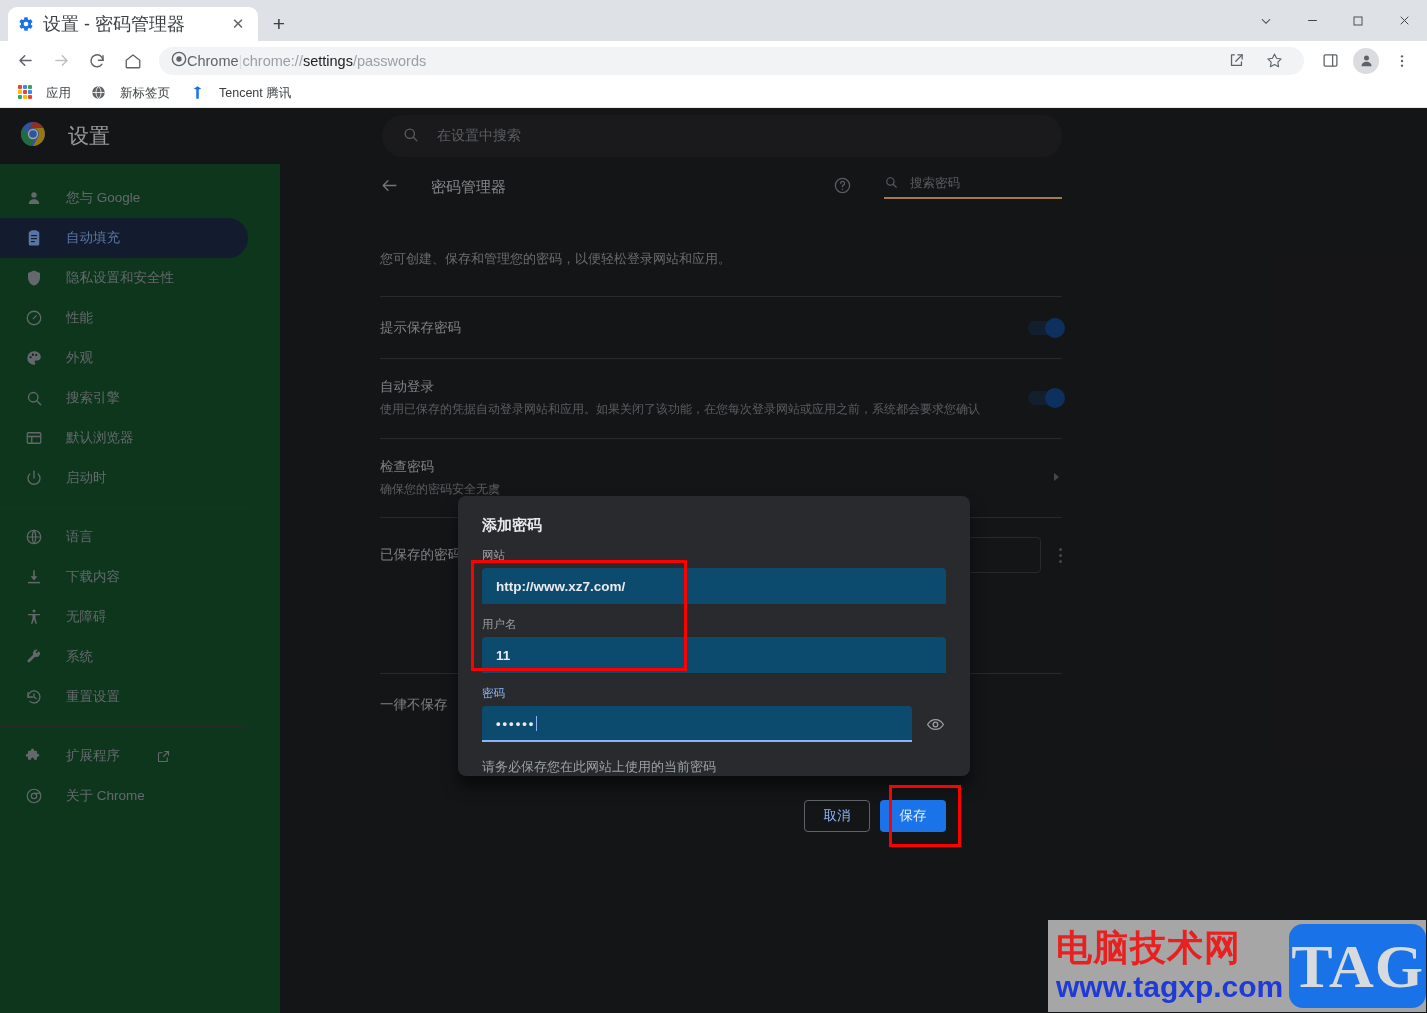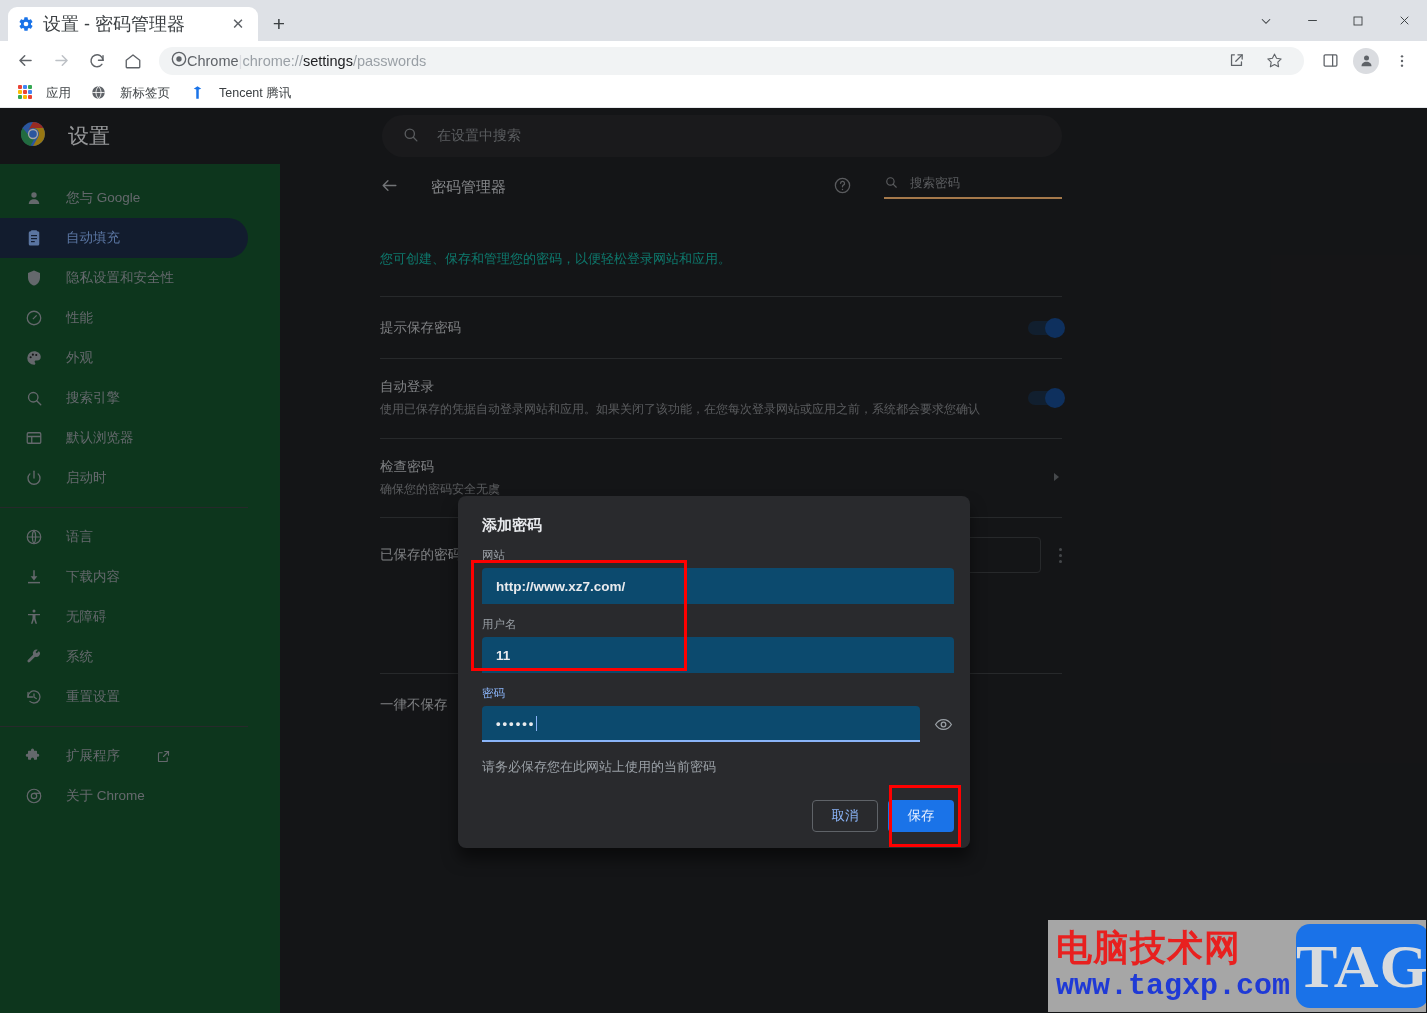--- a/index.html
+++ b/index.html
@@ -120,21 +120,21 @@
     color: #9aa0a6;
   }
   .pm-head { display: flex; align-items: center; height: 46px; gap: 32px; }
   .pm-title { font-size: 15px; color: #c9ccd0; }
   .pm-head .spacer { flex: 1; }
   .pm-search {
     width: 178px; display: flex; align-items: center; gap: 12px;
     border-bottom: 2px solid #fdba74; padding-bottom: 5px;
   }
   .pm-search span { font-size: 12.5px; color: #8a8d91; }
-  .pm-desc { font-size: 13px; color: #14b8a6; margin-top: 40px; }
+  .pm-desc { font-size: 13px; color: #a3a3a3; margin-top: 40px; }
   .row {
     display: flex; align-items: center; justify-content: space-between;
     border-top: 1px solid #3c4043; padding: 19px 0 19px 0; min-height: 62px;
   }
   .row-label { font-size: 13.5px; color: #c0c3c7; }
   .row-sub { font-size: 12px; color: #8a8d91; margin-top: 4px; line-height: 1.55; max-width: 600px; }
   .toggle {
     width: 34px; height: 14px; border-radius: 7px; background: #1b3049; position: relative; flex: 0 0 34px;
   }
   .toggle i {
@@ -145,22 +145,22 @@
   .kebab { display: flex; flex-direction: column; gap: 3px; align-items: center; }
   .kebab i { width: 3px; height: 3px; border-radius: 50%; background: #6b6f73; display: block; }
   .stub-btn {
     width: 100px; height: 36px; border: 1px solid #3c4043; border-radius: 4px;
   }
   .center-text { font-size: 12.5px; color: #8a8d91; text-align: center; }
 
   
   .scrim { position: absolute; inset: 0; background: rgba(0,0,0,0.35); }
   .dialog {
-    position: absolute; left: 458px; top: 388px; width: 512px; height: 352px;
-    background: #292a2d; border-radius: 8px; padding: 20px 16px 0 24px;
+    position: absolute; left: 458px; top: 388px; width: 512px; height: 280px;
+    background: #292a2d; border-radius: 8px; padding: 20px 24px 0 24px;
     box-shadow: 0 11px 15px rgba(0,0,0,.5);
   }
   .dlg-title { font-size: 15px; color: #e8eaed; font-weight: bold; }
   .field { margin-top: 13px; }
   .field-label { font-size: 11.5px; color: #9aa0a6; margin-bottom: 5px; }
   .field-label.focused { color: #8ab4f8; }
   .field-input {
     height: 36px; background: #0c4a6e; border-radius: 4px 4px 0 0;
     display: flex; align-items: center; padding: 0 14px;
     font-size: 13.5px; color: #e8eaed; font-weight: bold; text-align: right;
@@ -193,21 +193,21 @@
   .watermark {
     position: absolute; left: 1048px; top: 920px; width: 378px; height: 92px;
     background: #a6a6a6; display: flex; align-items: center; overflow: hidden;
   }
   .wm-left { padding-left: 8px; }
   .wm-cn {
     font-family: "DejaVu Sans", sans-serif; font-size: 36px; font-weight: bold;
     color: #e8201f; letter-spacing: 1px; line-height: 1.05;
   }
   .wm-url {
-    font-family: Liberation Mono, monospace; font-size: 30px; font-weight: bold;
+    font-family: Liberation Sans, sans-serif; font-size: 30px; font-weight: bold;
     color: #1f3ad6; line-height: 1.05; margin-top: 4px;
   }
   .wm-tag {
     margin-left: 6px; width: 156px; height: 84px; background: #1a72e8; border-radius: 14px;
     display: flex; align-items: center; justify-content: center;
     font-family: "Liberation Serif", serif; font-size: 62px; font-weight: bold;
     color: #d8dbde; letter-spacing: 1px;
   }
 </style>
 </head>

